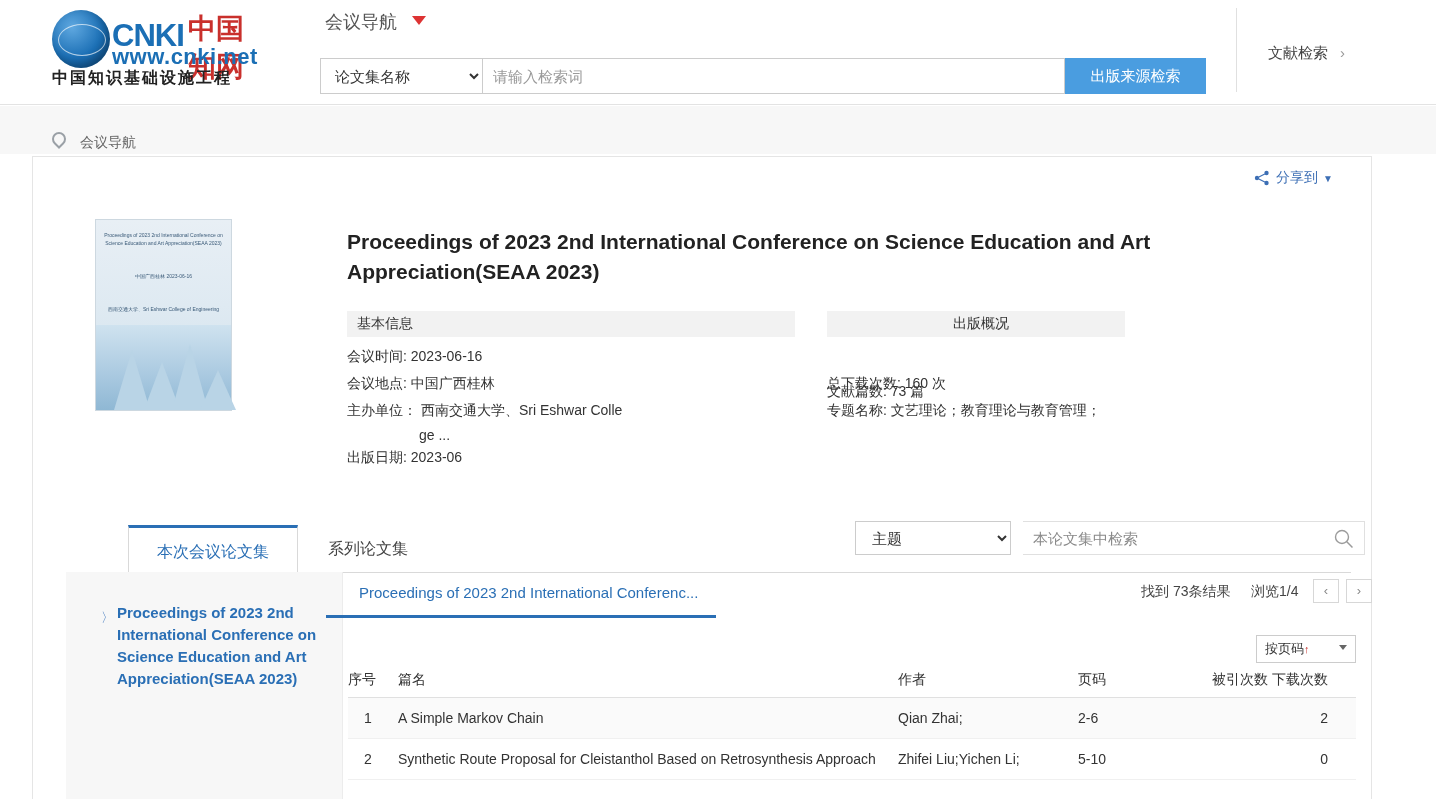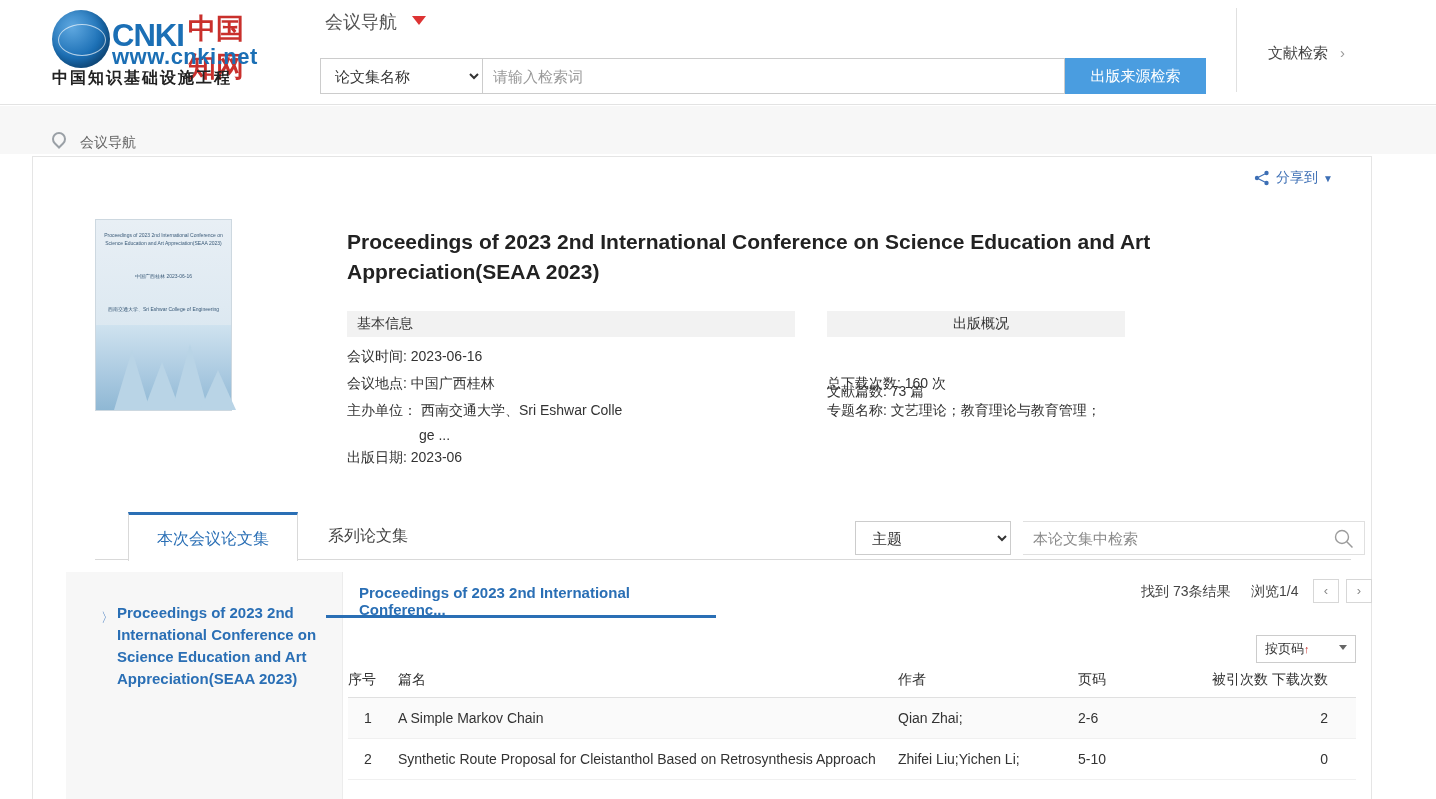--- a/index.html
+++ b/index.html
@@ -221,21 +221,21 @@
     font-size: 14px; color: #333;
     line-height: 27px;
     white-space: nowrap;
   }
   .kv .k { color: #333; }
   .kv .v { color: #333; }
 
   
   .tabs {
     position: absolute;
-    left: 62px; top: 355px;
+    left: 62px; top: 368px;
     width: 1256px; height: 48px;
     border-bottom: 1px solid #d9d9d9;
   }
   .tab {
     position: absolute; top: 0;
     height: 48px; line-height: 48px;
     font-size: 16px; color: #444;
     cursor: pointer;
   }
   .tab-1 { left: 33px; width: 170px; text-align: center; color: #2a6fb5; border-top: 3px solid #2a6fb5; border-left: 1px solid #d9d9d9; border-right: 1px solid #d9d9d9; background: #fff; height: 49px; }
@@ -291,21 +291,21 @@
     cursor: pointer;
   }
 
   
   .res-tab {
     position: absolute;
     left: 293px; top: 415px;
     width: 390px; height: 46px;
     border-bottom: 3px solid #2a6fb5;
     color: #2a6fb5;
-    font-size: 15px; font-weight: bold;
+    font-size: 15px; font-weight: normal;
     padding: 12px 0 0 33px;
     cursor: pointer;
   }
   .res-count {
     position: absolute;
     left: 1108px; top: 426px;
     font-size: 14px; color: #444;
   }
   .res-page {
     position: absolute;

